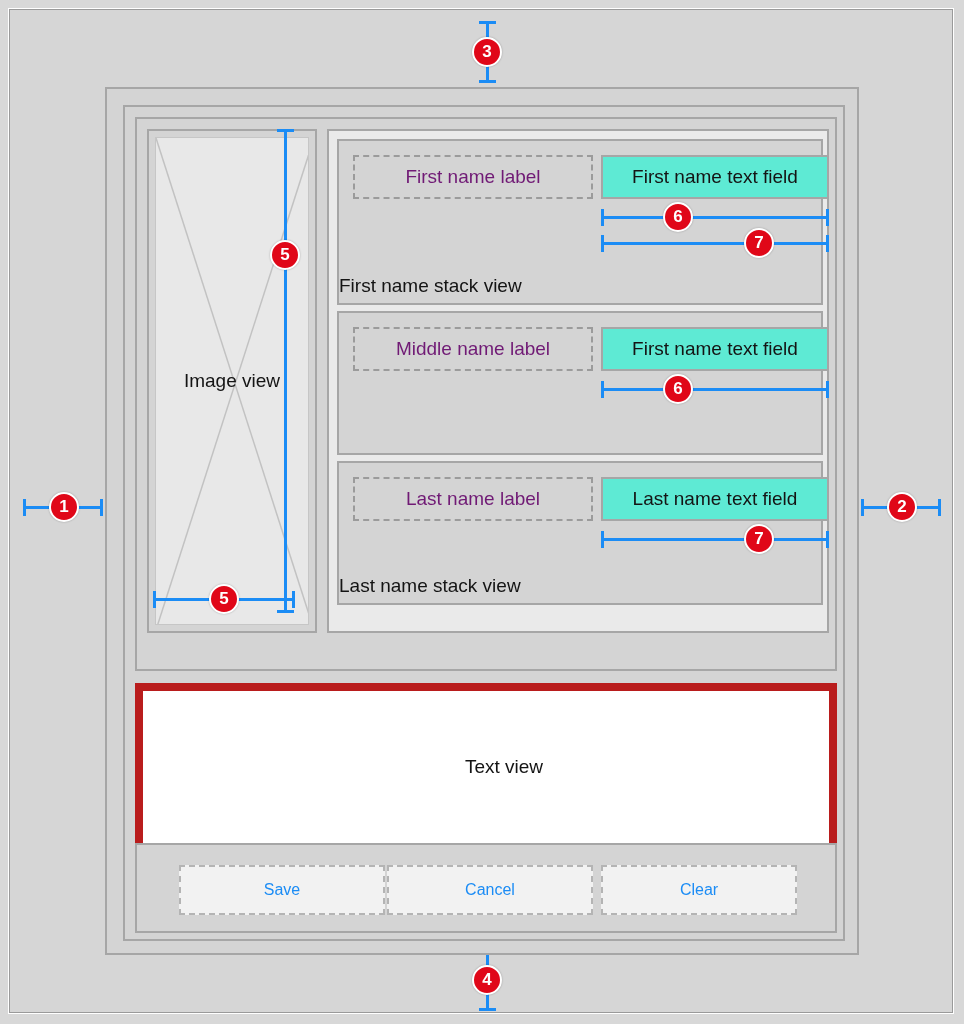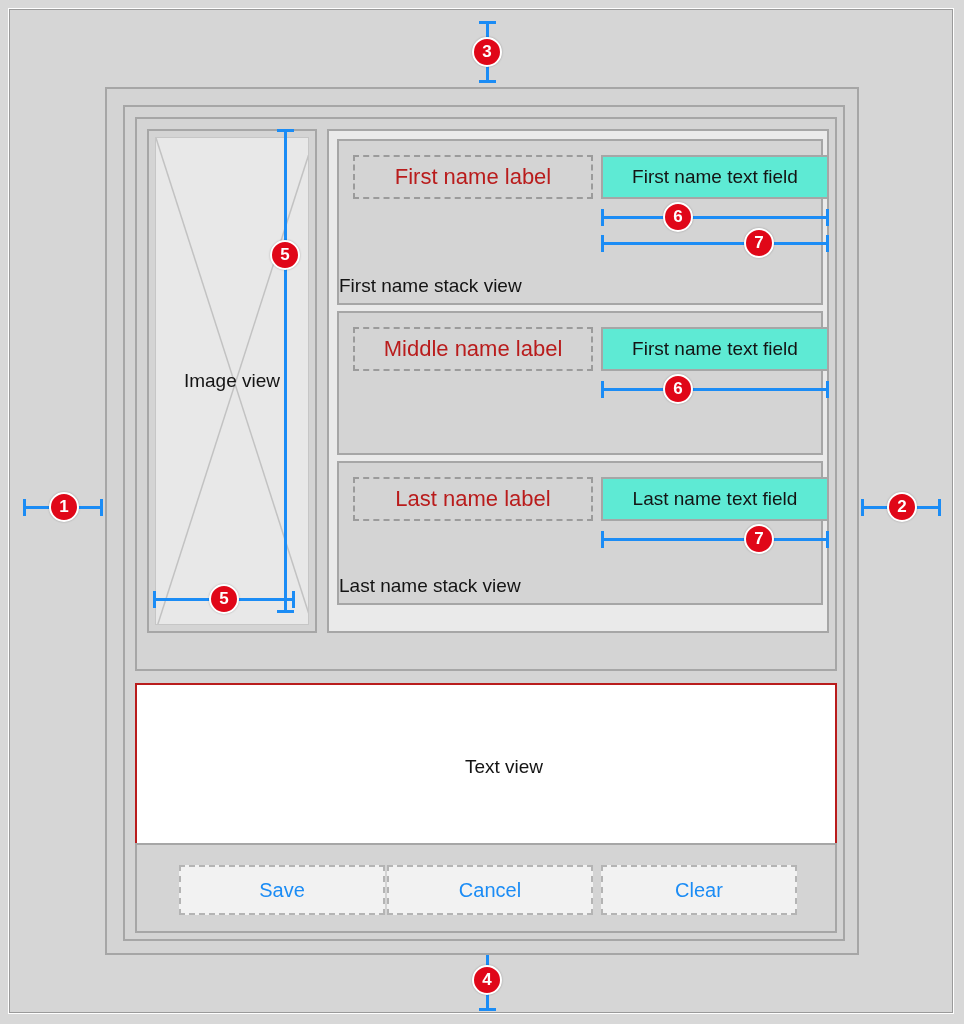--- a/index.html
+++ b/index.html
@@ -94,22 +94,22 @@
     position: absolute;
     left: 14px;
     top: 14px;
     width: 240px;
     height: 44px;
     border: 2px dashed #9b9b9b;
     box-sizing: border-box;
     display: flex;
     align-items: center;
     justify-content: center;
-    font-size: 22px;
-    color: #b91c1c;
+    font-size: 19px;
+    color: #701a75;
     background: transparent;
   }
   .text-field {
     position: absolute;
     left: 262px;
     top: 14px;
     width: 228px;
     height: 44px;
     background: #5eead4;
     border: 2px solid #a6a6a6;
@@ -118,42 +118,42 @@
     align-items: center;
     justify-content: center;
     font-size: 19px;
     color: #141414;
   }
 
   
   #text-view {
     left: 10px; top: 576px; width: 702px; height: 168px;
     background: #ffffff;
-    border: 2px solid #b91c1c;
+    border: 8px solid #b91c1c;
     display: flex;
     align-items: center;
     justify-content: center;
     font-size: 19px;
     color: #141414;
     padding-left: 36px;
   }
 
   
   #button-bar { left: 10px; top: 736px; width: 702px; height: 90px; }
   .btn {
     position: absolute;
     top: 20px;
     height: 50px;
     border: 2px dashed #b4b4b4;
     box-sizing: border-box;
     background: #f2f2f2;
     display: flex;
     align-items: center;
     justify-content: center;
-    font-size: 20px;
+    font-size: 16px;
     color: #1b8cf5;
   }
   #btn-save   { left: 42px;  width: 206px; }
   #btn-cancel { left: 250px; width: 206px; }
   #btn-clear  { left: 464px; width: 196px; }
 
   
   .dim {
     position: absolute;
     pointer-events: none;

